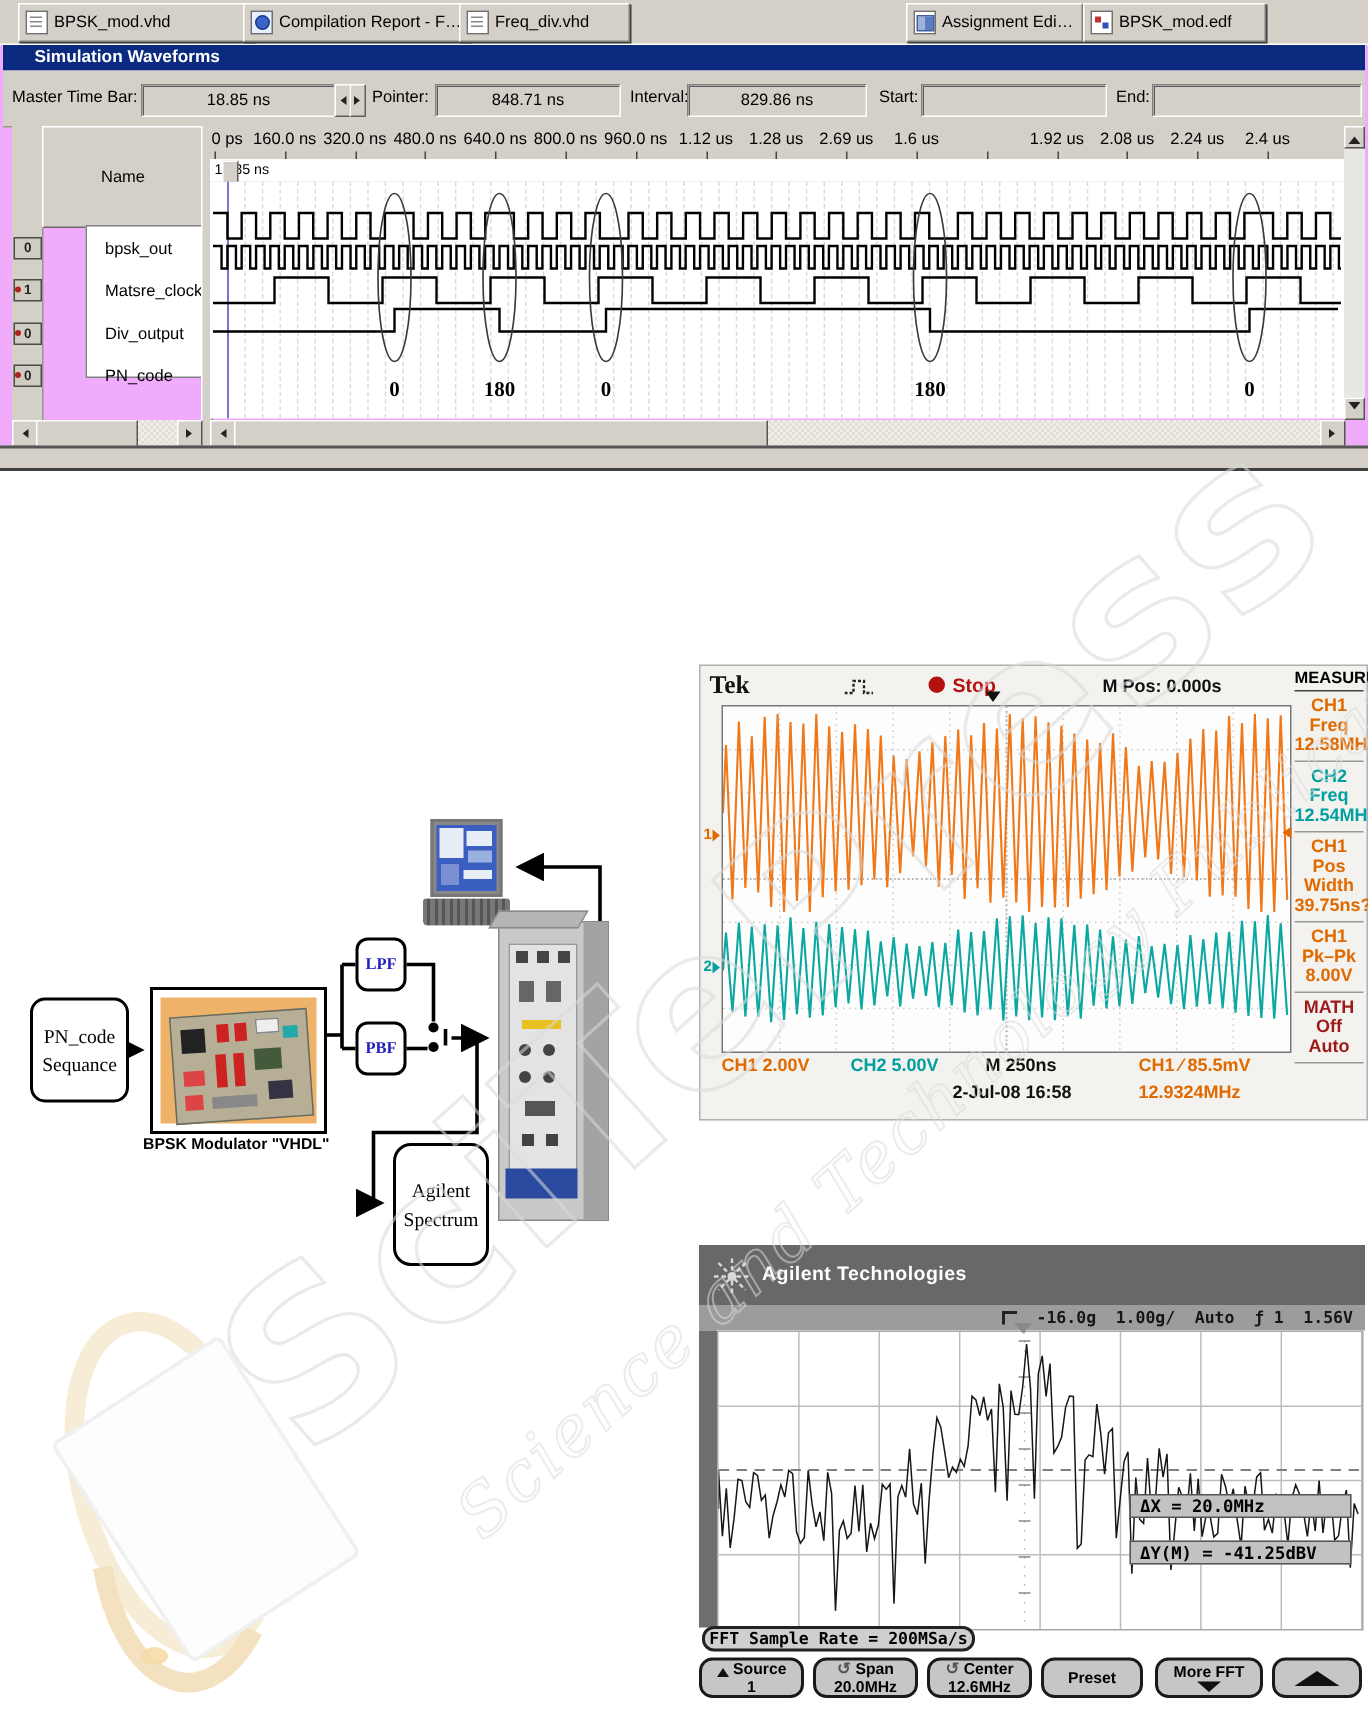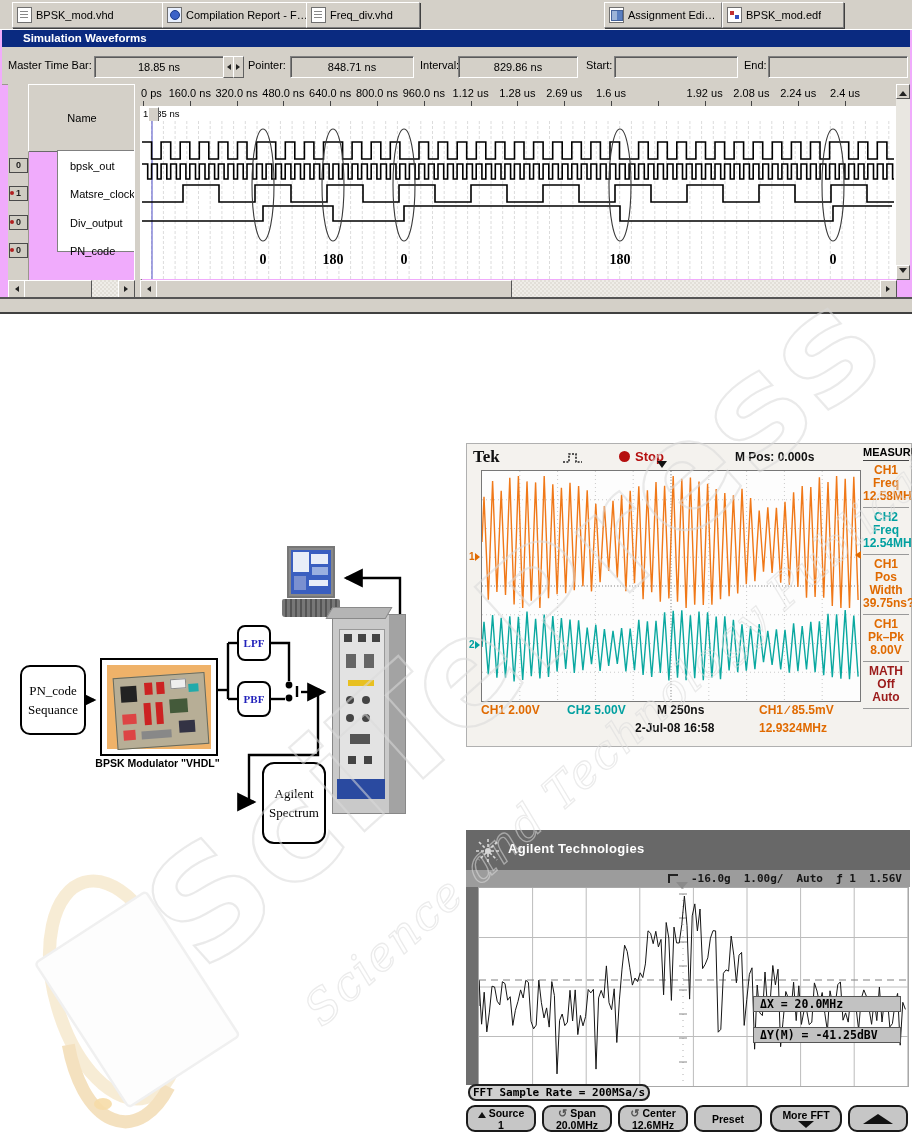--- a/index.html
+++ b/index.html
@@ -611,21 +611,21 @@
             <span class="rotg">↺</span>
             <span>Center</span>
           </div>
           <div>12.6MHz</div>
         </div>
         <div class="softkey" style="left: 228px; width: 68px;">
           <div class="row">
             <span>Preset</span>
           </div>
         </div>
-        <div class="softkey" style="left: 304px; width: 72px; border-radius: 11px;">
+        <div class="softkey" style="left: 304px; width: 72px;">
           <div class="row">
             <span>More FFT</span>
           </div>
           <div class="sk-down"></div>
         </div>
         <div class="softkey" style="left: 382px; width: 60px;">
           <div class="row"></div>
           <div class="sk-bigup"></div>
         </div>
       </div>

